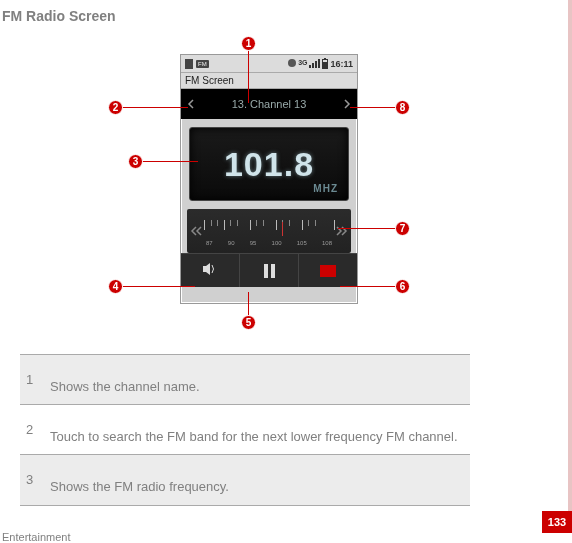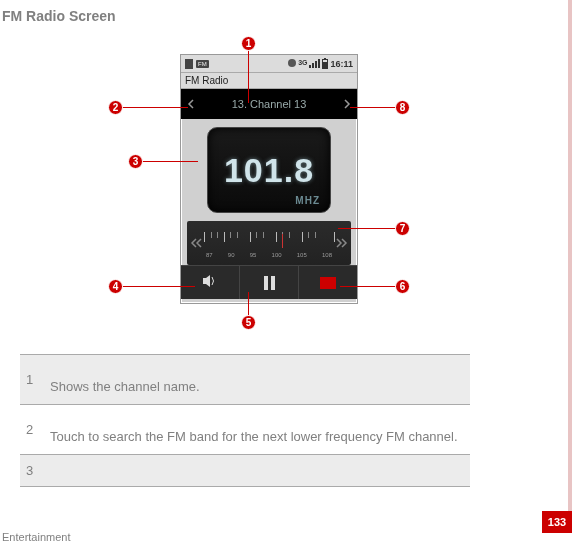--- a/index.html
+++ b/index.html
@@ -84,25 +84,25 @@
   .channel-row .chev {
     position:absolute; top:0; bottom:0; width:20px;
     display:flex; align-items:center; justify-content:center;
     color:#999; font-size:12px;
   }
   .channel-row .chev.left { left:0; }
   .channel-row .chev.right { right:0; }
   .channel-name { color:#9aa; font-size:11px; }
 
   .freq-display {
-    margin: 8px 26px;
-    height: 86px;
+    margin: 8px 8px;
+    height: 74px;
     background: linear-gradient(#1a1a1a, #0a0a0a);
     border: 1px solid #444;
-    border-radius: 10px;
+    border-radius: 3px;
     box-shadow: inset 0 0 10px #000;
     display:flex;
     align-items:center;
     justify-content:center;
     position:relative;
   }
   .freq-value {
     font-size: 34px;
     font-weight:bold;
     color:#d0e4ea;
@@ -275,21 +275,21 @@
             <span></span>
             <span></span>
             <span></span>
           </span>
         <span class="batt-icon">
             <span class="fill"></span>
           </span>
         <span class="time">16:11</span>
       </div>
     </div>
-    <div class="app-title">FM Radio</div>
+    <div class="app-title">FM Screen</div>
     <div class="channel-row">
       <div class="chev left">
         <svg width="10" height="10" viewBox="0 0 10 10">
             <path d="M7 1 L3 5 L7 9" stroke="#999" stroke-width="1.5" fill="none"></path>
           </svg>
       </div>
       <span class="channel-name">13. Channel 13</span>
       <div class="chev right">
         <svg width="10" height="10" viewBox="0 0 10 10">
             <path d="M3 1 L7 5 L3 9" stroke="#999" stroke-width="1.5" fill="none"></path>
@@ -407,19 +407,20 @@
   <div class="desc-row shade">
     <div class="desc-num">1</div>
     <div class="desc-text">Shows the channel name.</div>
   </div>
   <div class="desc-row">
     <div class="desc-num">2</div>
     <div class="desc-text">Touch to search the FM band for the next lower frequency FM channel.</div>
   </div>
   <div class="desc-row shade">
     <div class="desc-num">3</div>
+    <div class="desc-text">Shows the FM radio frequency.</div>
   </div>
 </div>
 
 <div class="footer-label">Entertainment</div>
 <div class="page-tab">
     <span>133</span>
   </div>
 
 </body></html>

